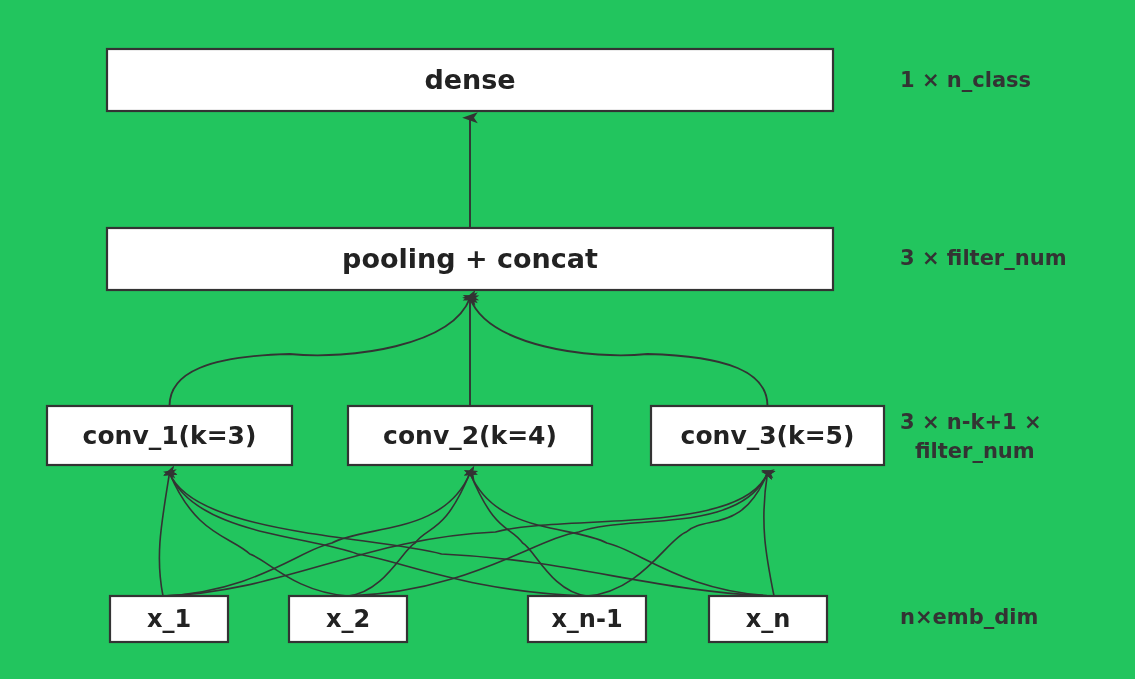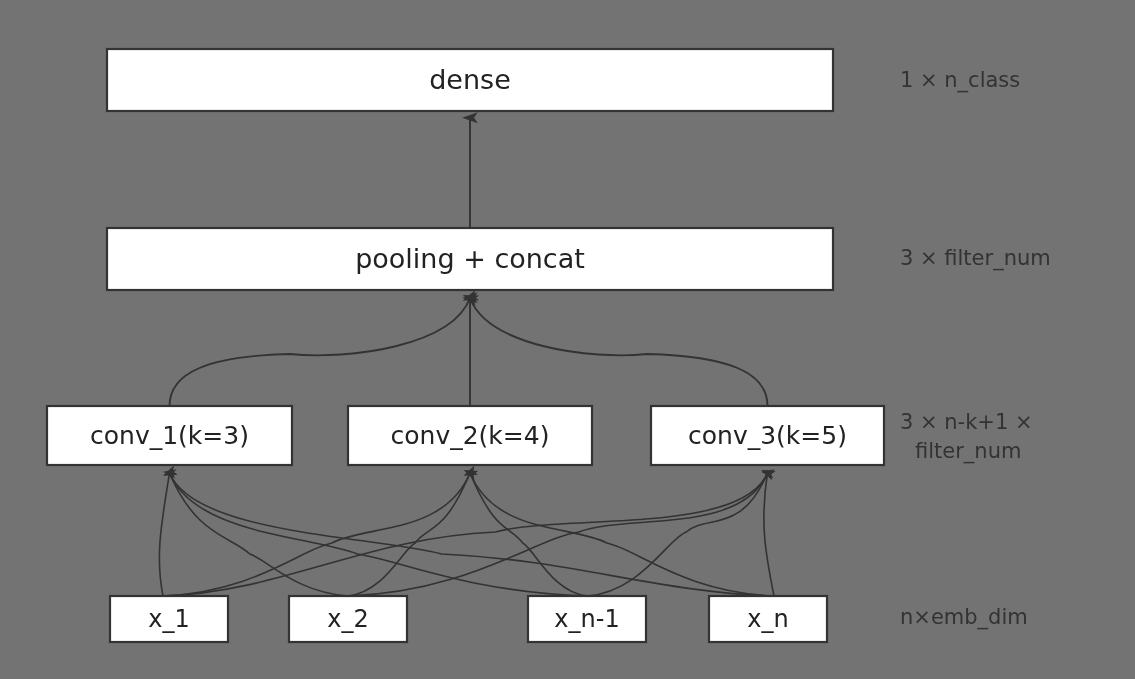--- a/index.html
+++ b/index.html
@@ -11,21 +11,22 @@
   body {
     width: 1135px;
     height: 679px;
     font-family: "DejaVu Sans", sans-serif;
     overflow: hidden;
   }
   #diagram-root {
     position: relative;
     width: 1135px;
     height: 679px;
-    background: #737373;
+    background: #22c55e;
+    font-weight: bold;
   }
   svg#diagram-svg {
     display: block;
     width: 1135px;
     height: 679px;
   }
   .node-rect {
     fill: #ffffff;
     stroke: #333333;
     stroke-width: 2.2;

